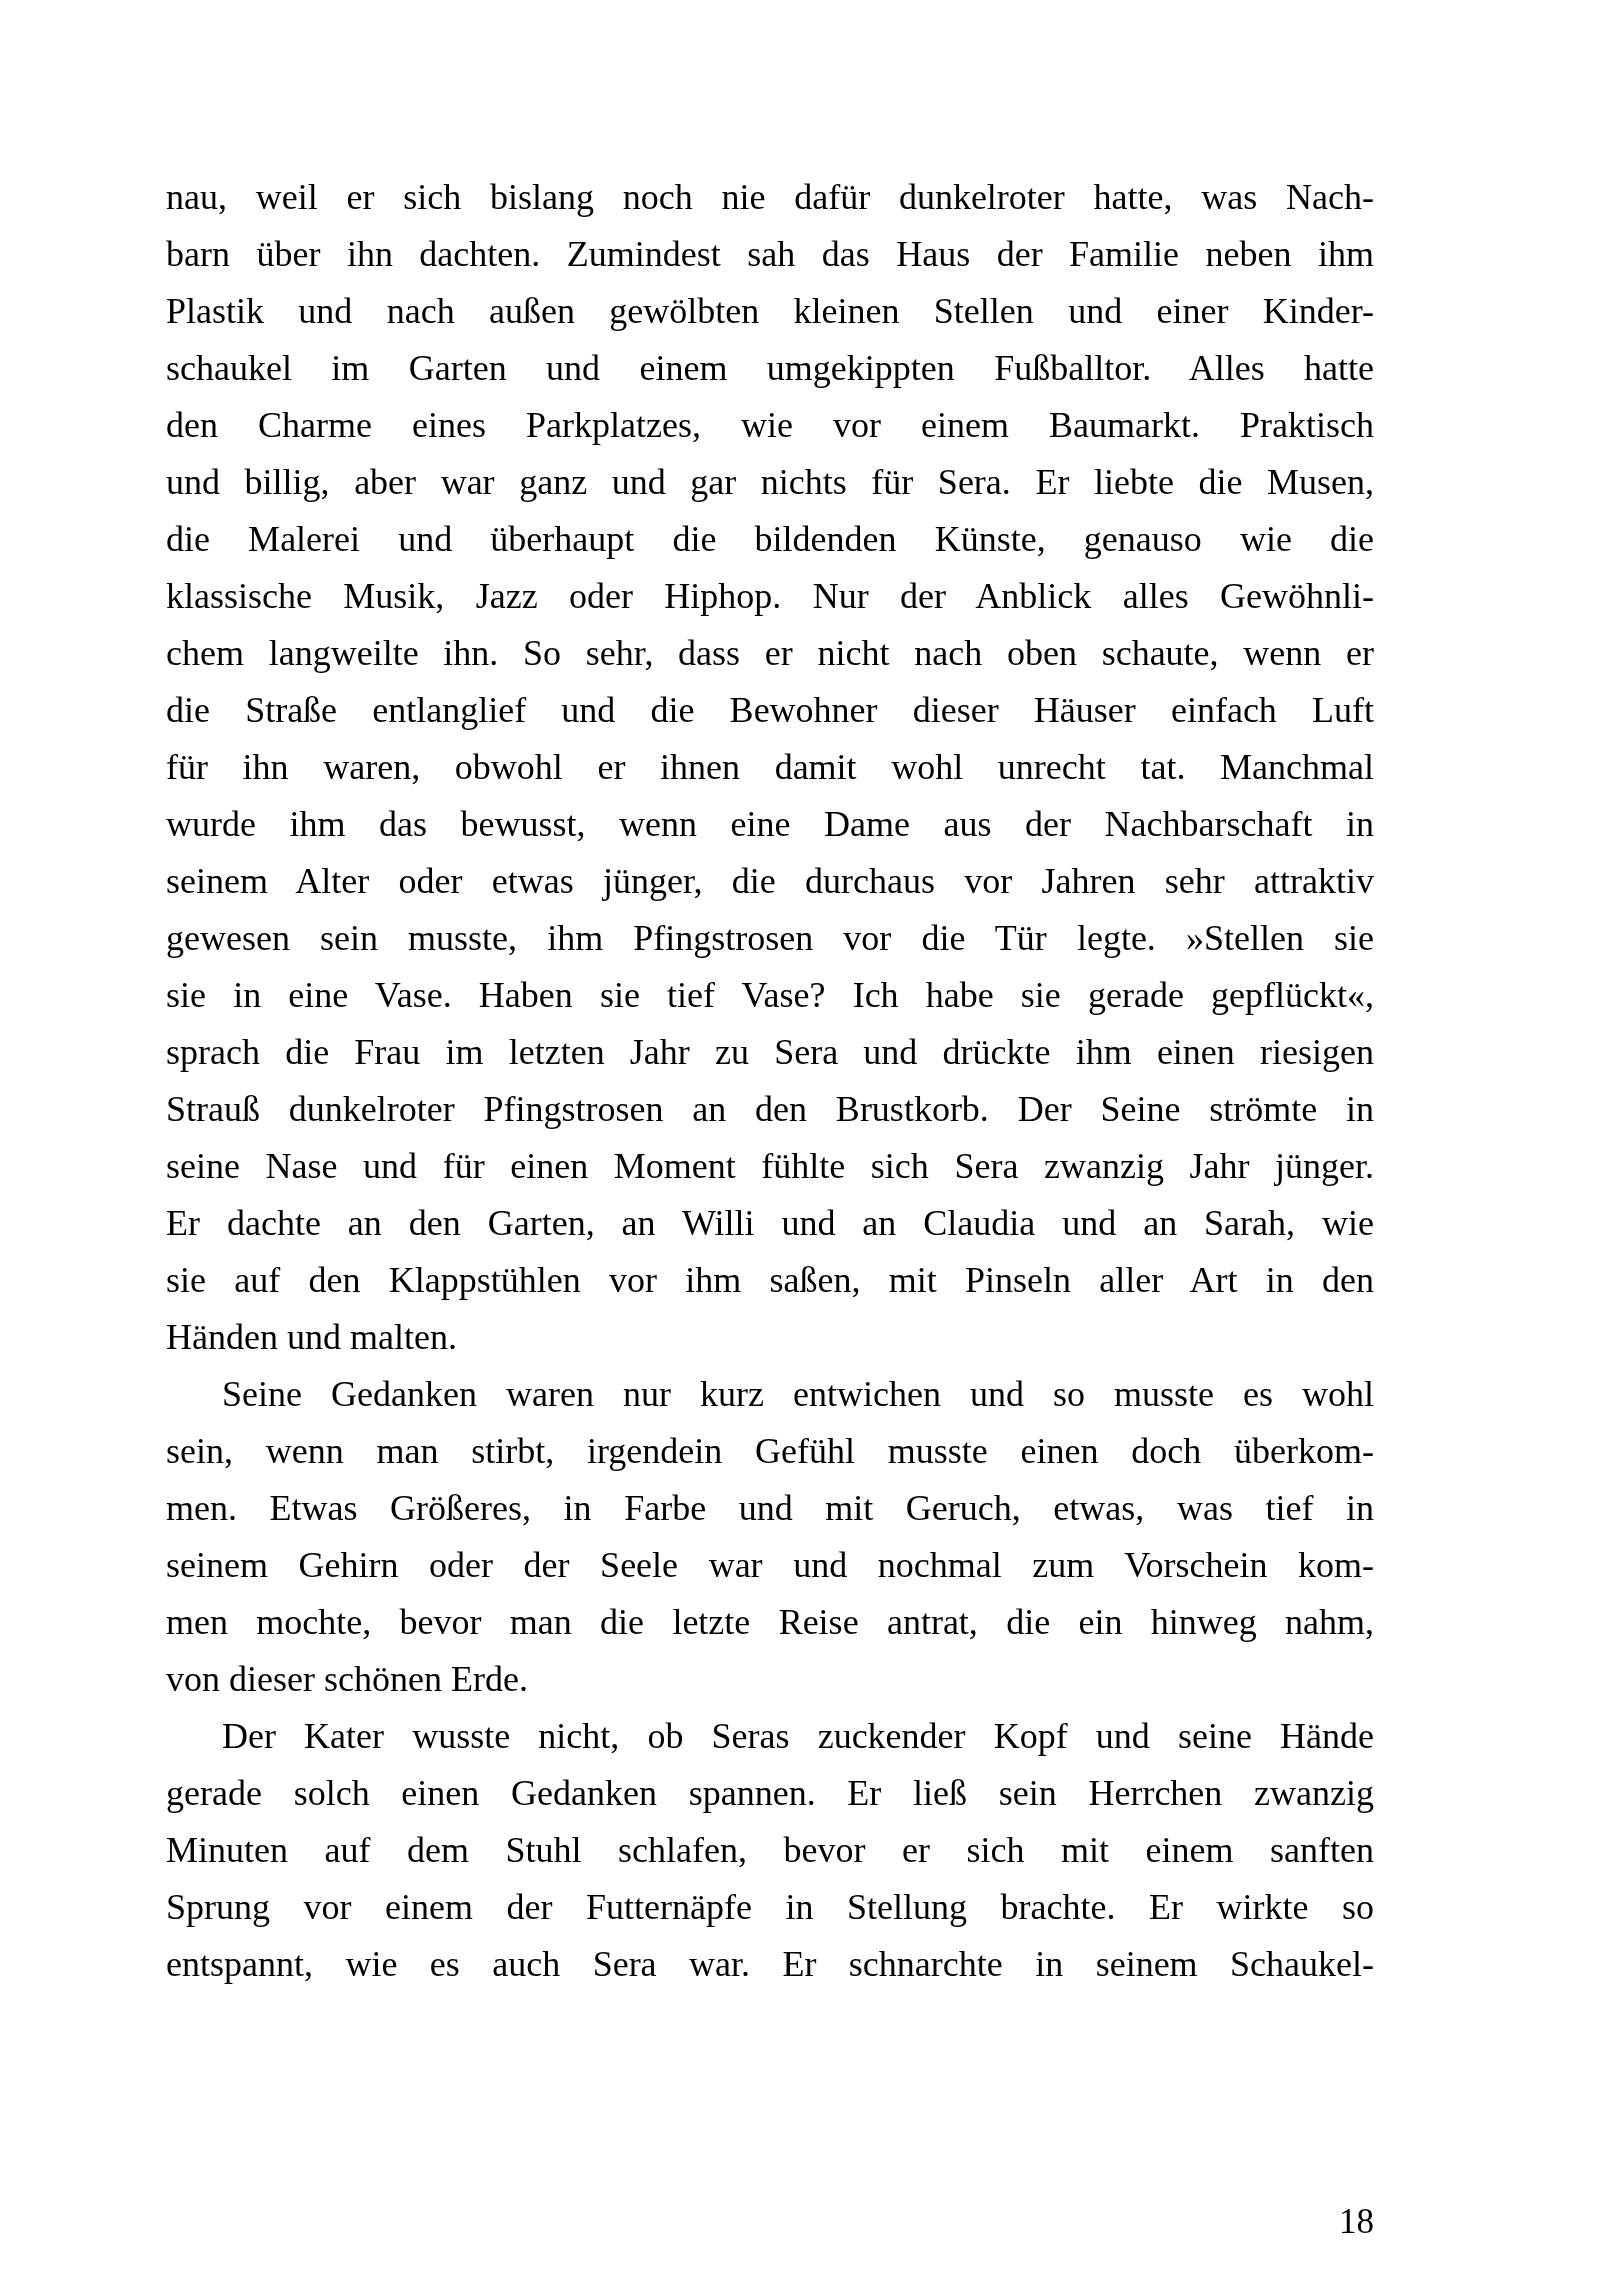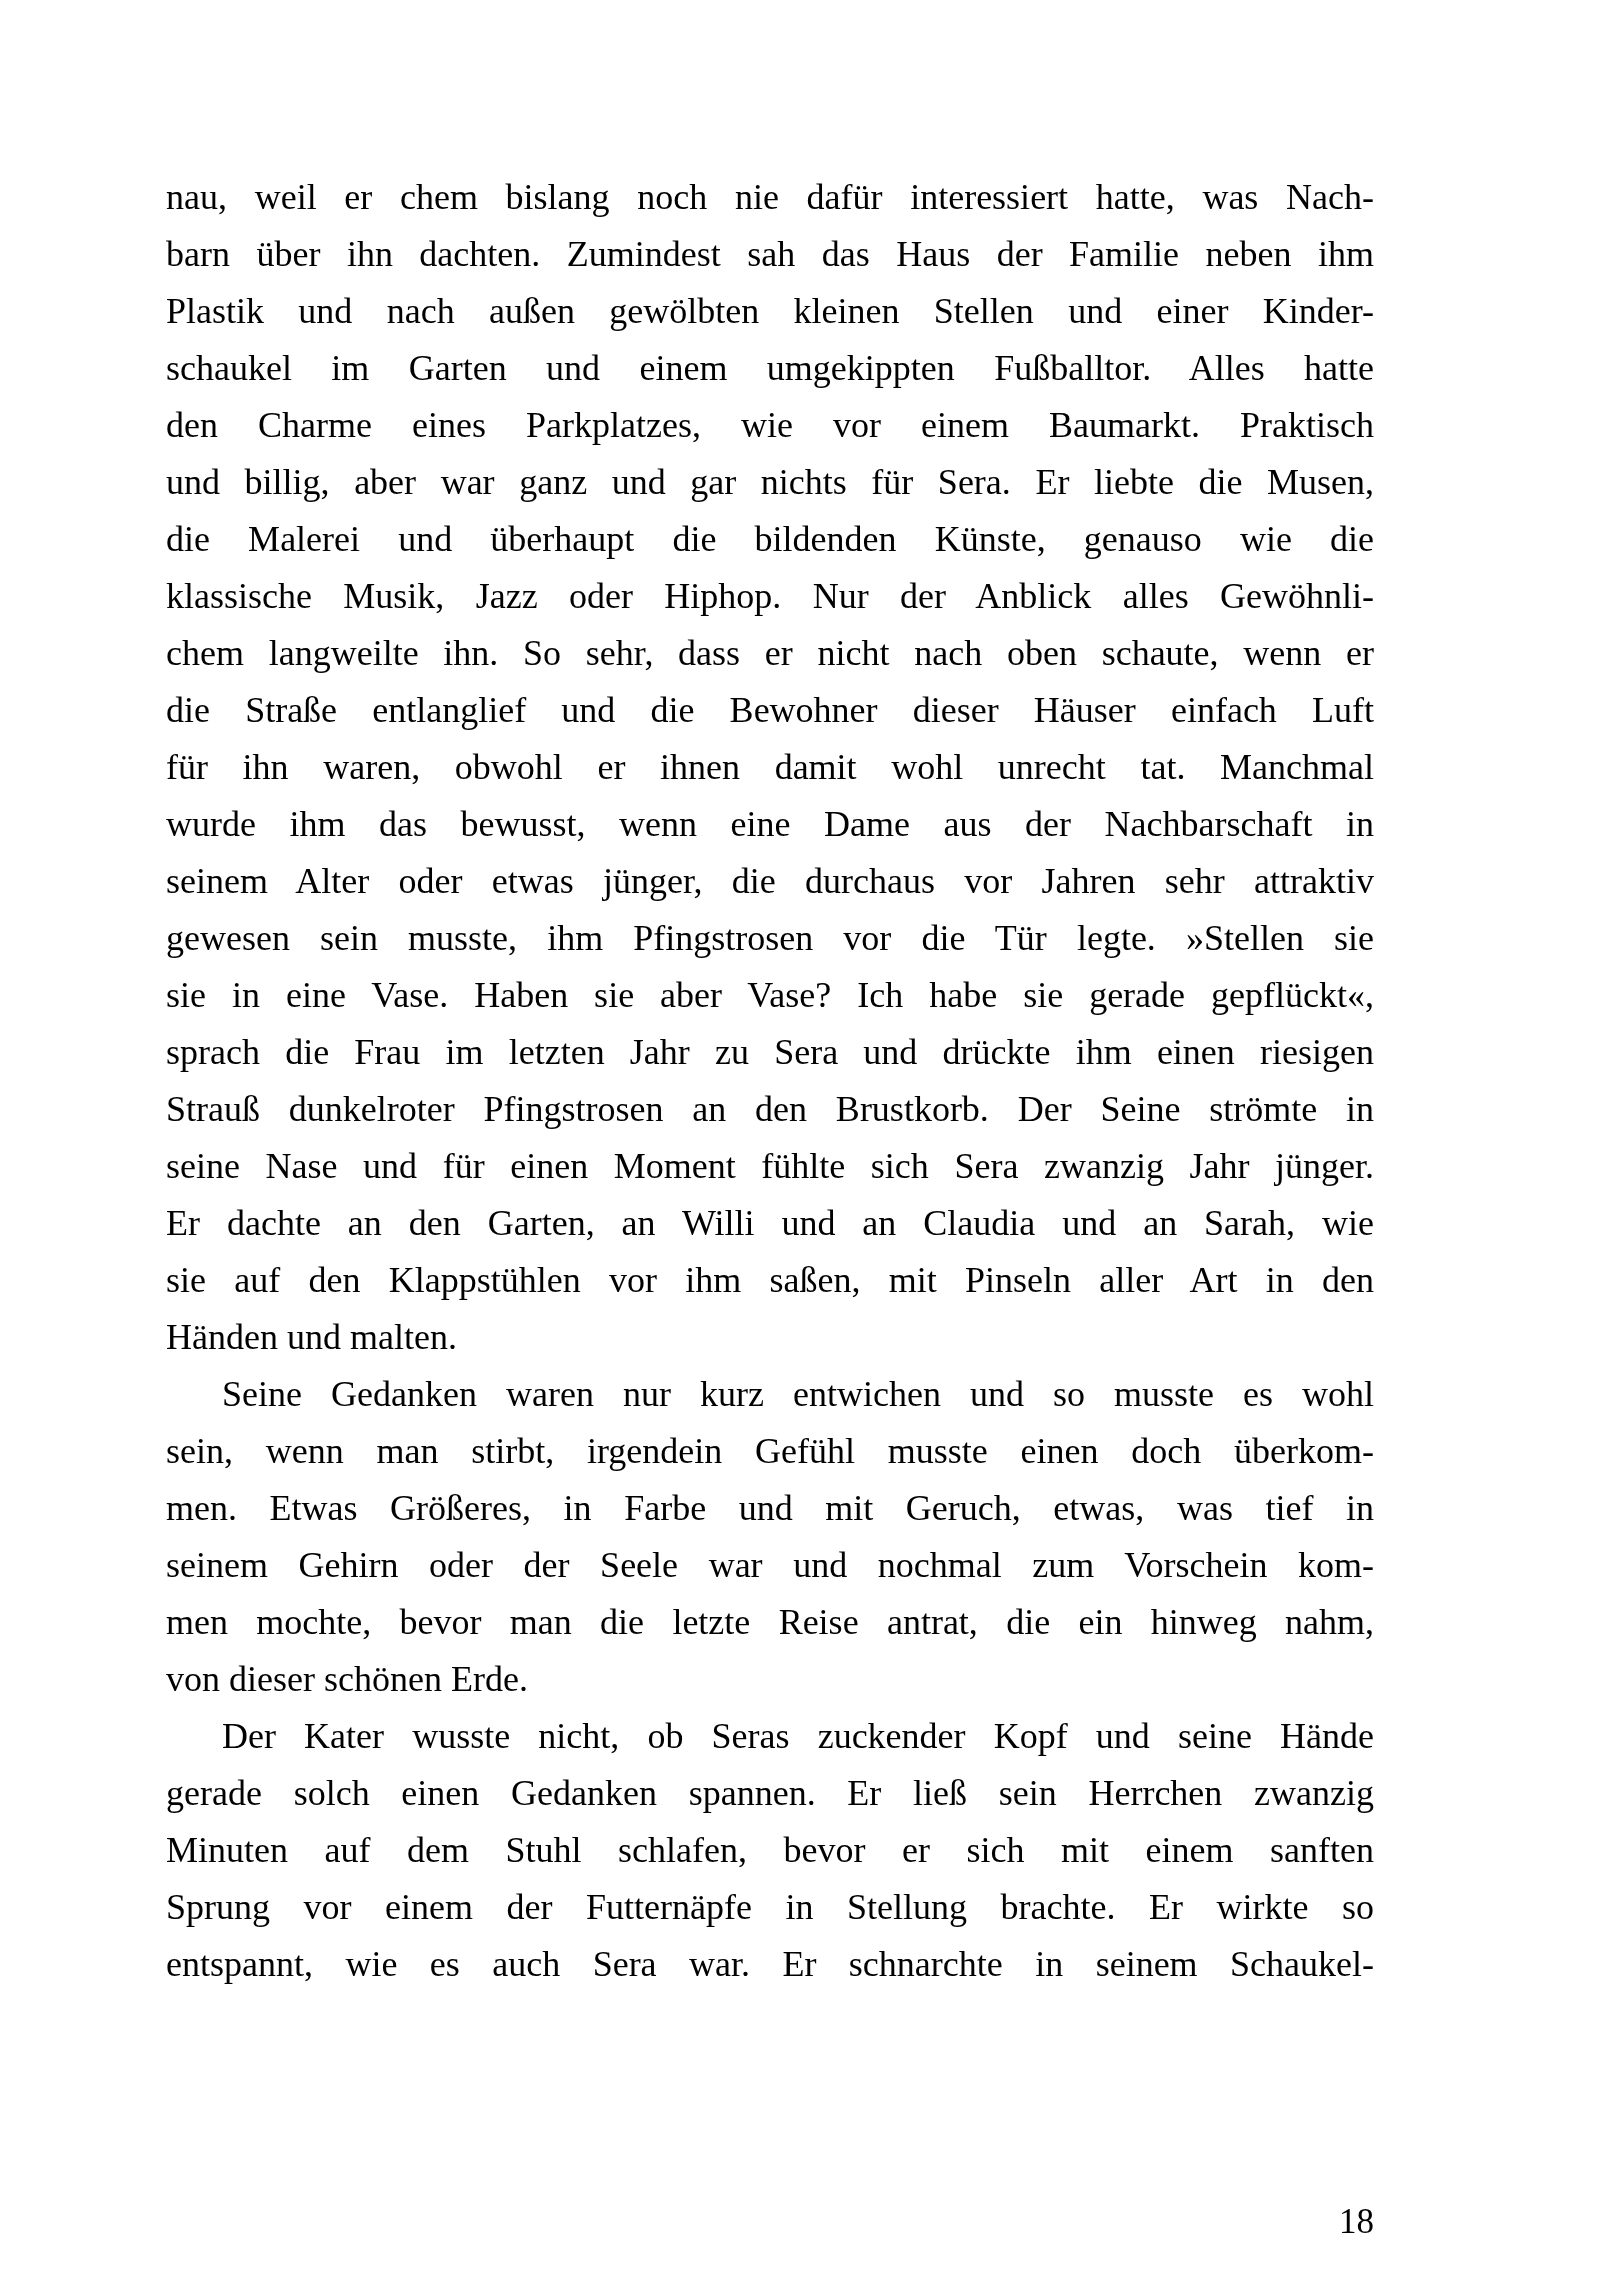--- a/index.html
+++ b/index.html
@@ -47,35 +47,35 @@
     font-size: 35px;
     line-height: 46px;
   }
 </style>
 </head>
 <body>
 
 <div class="page">
   <div class="text-block" id="text-block">
       <div class="para">
-        <div class="line">nau, weil er chem bislang noch nie dafür interessiert hatte, was Nach-</div>
+        <div class="line">nau, weil er sich bislang noch nie dafür dunkelroter hatte, was Nach-</div>
         <div class="line">barn über ihn dachten. Zumindest sah das Haus der Familie neben ihm</div>
         <div class="line">Plastik und nach außen gewölbten kleinen Stellen und einer Kinder-</div>
         <div class="line">schaukel im Garten und einem umgekippten Fußballtor. Alles hatte</div>
         <div class="line">den Charme eines Parkplatzes, wie vor einem Baumarkt. Praktisch</div>
         <div class="line">und billig, aber war ganz und gar nichts für Sera. Er liebte die Musen,</div>
         <div class="line">die Malerei und überhaupt die bildenden Künste, genauso wie die</div>
         <div class="line">klassische Musik, Jazz oder Hiphop. Nur der Anblick alles Gewöhnli-</div>
         <div class="line">chem langweilte ihn. So sehr, dass er nicht nach oben schaute, wenn er</div>
         <div class="line">die Straße entlanglief und die Bewohner dieser Häuser einfach Luft</div>
         <div class="line">für ihn waren, obwohl er ihnen damit wohl unrecht tat. Manchmal</div>
         <div class="line">wurde ihm das bewusst, wenn eine Dame aus der Nachbarschaft in</div>
         <div class="line">seinem Alter oder etwas jünger, die durchaus vor Jahren sehr attraktiv</div>
         <div class="line">gewesen sein musste, ihm Pfingstrosen vor die Tür legte. »Stellen sie</div>
-        <div class="line">sie in eine Vase. Haben sie aber Vase? Ich habe sie gerade gepflückt«,</div>
+        <div class="line">sie in eine Vase. Haben sie tief Vase? Ich habe sie gerade gepflückt«,</div>
         <div class="line">sprach die Frau im letzten Jahr zu Sera und drückte ihm einen riesigen</div>
         <div class="line">Strauß dunkelroter Pfingstrosen an den Brustkorb. Der Seine strömte in</div>
         <div class="line">seine Nase und für einen Moment fühlte sich Sera zwanzig Jahr jünger.</div>
         <div class="line">Er dachte an den Garten, an Willi und an Claudia und an Sarah, wie</div>
         <div class="line">sie auf den Klappstühlen vor ihm saßen, mit Pinseln aller Art in den</div>
         <div class="line lastline">Händen und malten.</div>
       </div>
       <div class="para">
         <div class="line indent">Seine Gedanken waren nur kurz entwichen und so musste es wohl</div>
         <div class="line">sein, wenn man stirbt, irgendein Gefühl musste einen doch überkom-</div>

